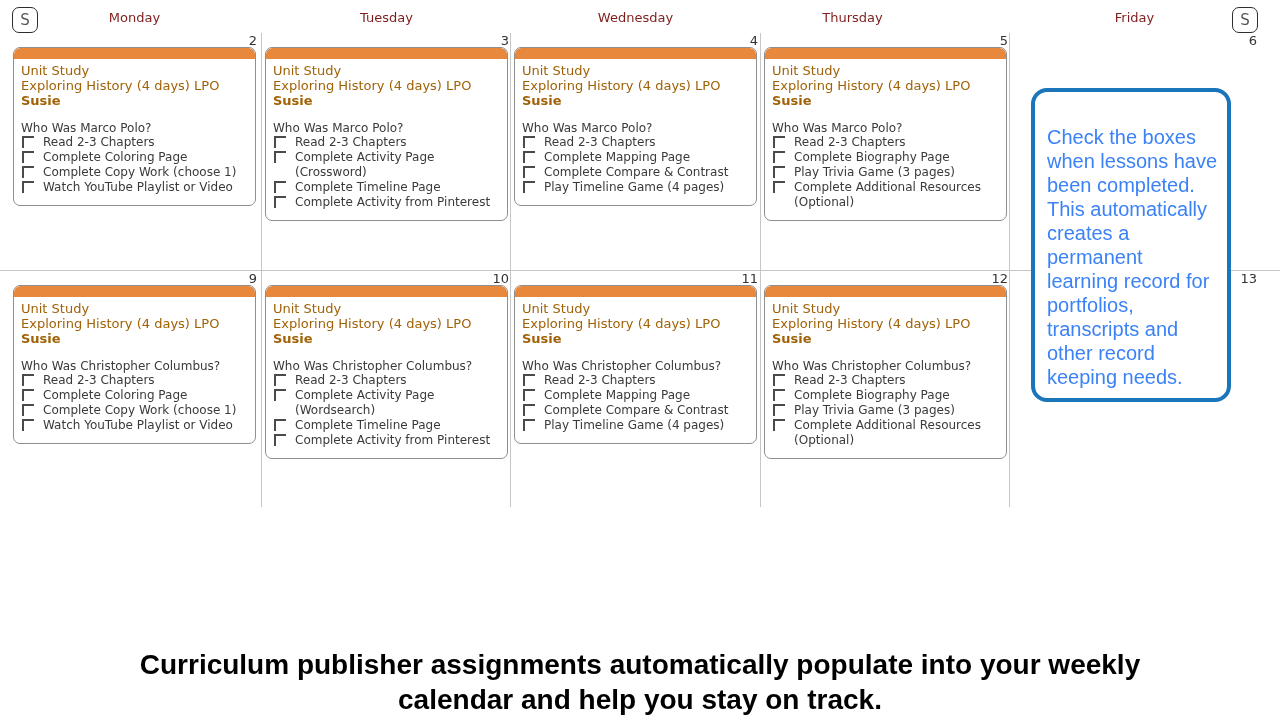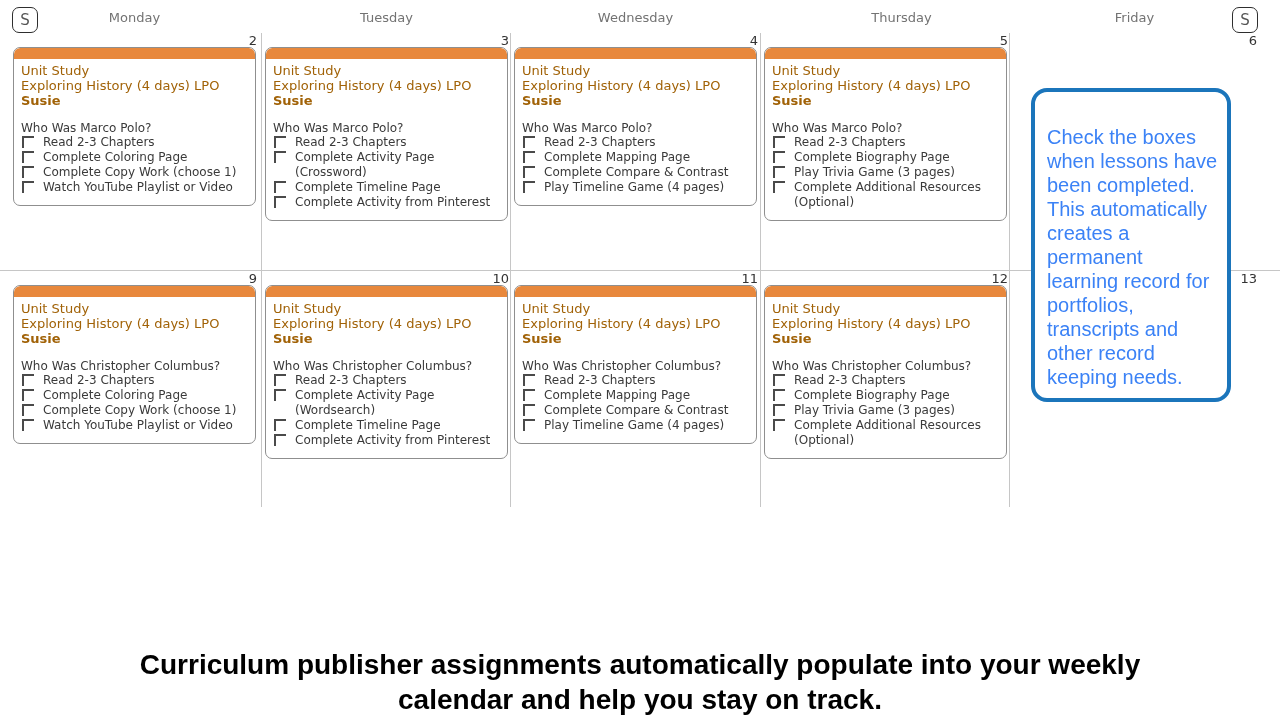--- a/index.html
+++ b/index.html
@@ -6,21 +6,21 @@
   .canvas{position:relative;width:1280px;height:720px;background:#ffffff;overflow:hidden;
           font-family:"DejaVu Sans",sans-serif;}
 
   .s-btn{position:absolute;top:7px;width:26px;height:26px;border:1.5px solid #2e2e2e;
          border-radius:7px;background:#fff;display:flex;align-items:center;justify-content:center;
          font-size:15px;color:#555;cursor:pointer;box-sizing:border-box;}
   .s-left{left:12px;}
   .s-right{left:1232px;}
 
   .day-header{position:absolute;top:10px;width:243px;text-align:center;
-              font-size:13px;color:#737373;}
+              font-size:13px;color:#7f1d1d;}
 
   .date-label{position:absolute;width:244px;text-align:right;font-size:13px;color:#333;}
 
   .vdiv{position:absolute;top:33px;width:1px;height:474px;background:#c6c6c6;}
   .hline{position:absolute;left:0;top:270px;width:1280px;height:1px;background:#c6c6c6;}
 
   .card{position:absolute;width:243px;background:#fff;border:1px solid #8f8f8f;
         border-radius:7px;box-sizing:border-box;overflow:hidden;}
   .card-bar{height:11px;background:var(--orange,#E8883C);border-radius:6px 6px 0 0;}
   .card-body{padding:4px 6px 10px 7px;}
@@ -47,21 +47,21 @@
 <div class="canvas" style="--orange: #E8883C; --blue: #1B75BB;">
 
   <div class="s-btn s-left">S</div>
   <div class="s-btn s-right">S</div>
 
   <div id="grid">
     <div class="hline"></div>
   <div class="day-header" style="left: 13px;">Monday</div>
       <div class="day-header" style="left: 265px;">Tuesday</div>
       <div class="day-header" style="left: 514px;">Wednesday</div>
-      <div class="day-header" style="left: 780px;">Thursday</div>
+      <div class="day-header" style="left: 731px;">Thursday</div>
       <div class="day-header" style="left: 1013px;">Friday</div>
       <div class="vdiv" style="left: 261px;"></div>
       <div class="vdiv" style="left: 510px;"></div>
       <div class="vdiv" style="left: 760px;"></div>
       <div class="vdiv" style="left: 1009px;"></div>
       <div class="date-label" style="left: 13px; top: 33px;">2</div>
       <div class="date-label" style="left: 265px; top: 33px;">3</div>
       <div class="date-label" style="left: 514px; top: 33px;">4</div>
       <div class="date-label" style="left: 764px; top: 33px;">5</div>
       <div class="date-label" style="left: 1013px; top: 33px;">6</div>

